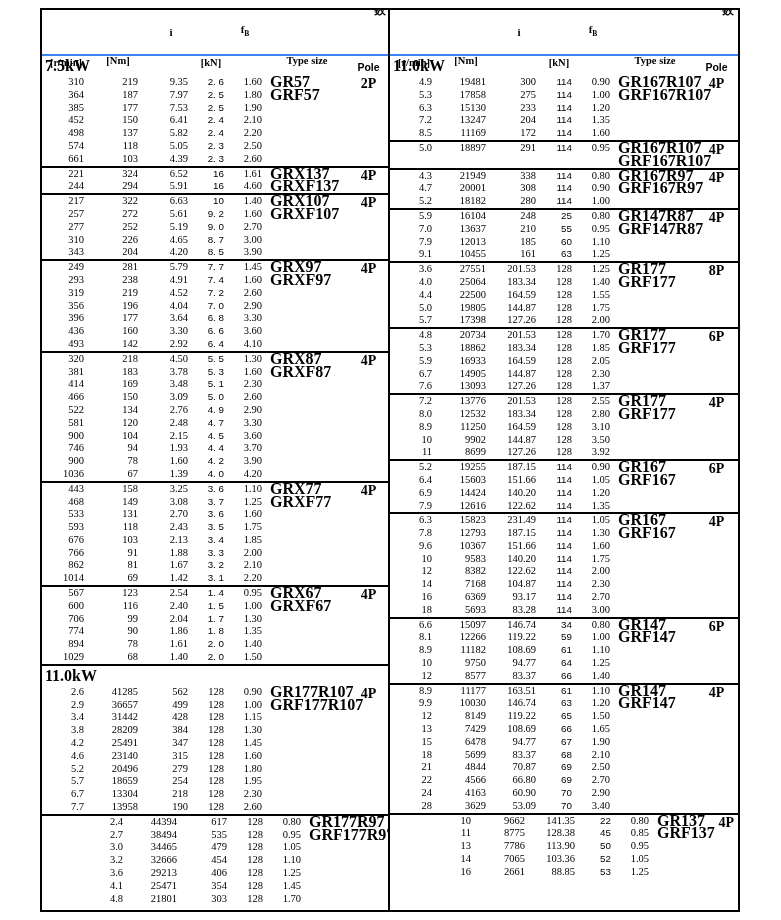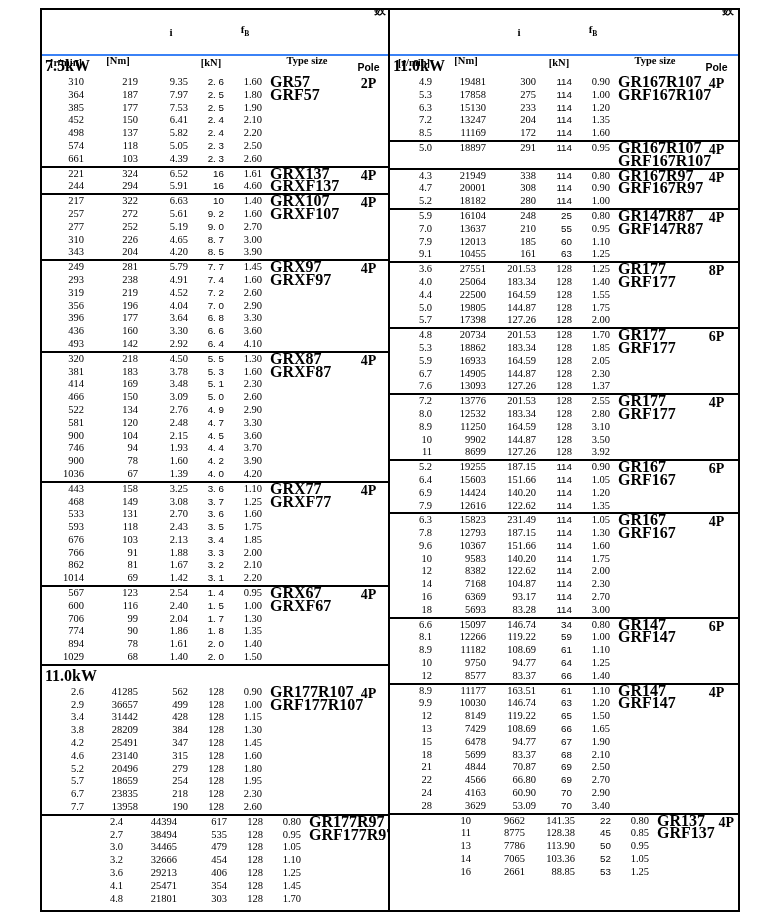--- a/index.html
+++ b/index.html
@@ -191,21 +191,21 @@
         <div class="group">
           <div class="nums">
             <div class="row"><span class="c c0">2.6</span><span class="c c1">41285</span><span class="c c2">562</span><span class="c c3">128</span><span class="c c4">0.90</span></div>
             <div class="row"><span class="c c0">2.9</span><span class="c c1">36657</span><span class="c c2">499</span><span class="c c3">128</span><span class="c c4">1.00</span></div>
             <div class="row"><span class="c c0">3.4</span><span class="c c1">31442</span><span class="c c2">428</span><span class="c c3">128</span><span class="c c4">1.15</span></div>
             <div class="row"><span class="c c0">3.8</span><span class="c c1">28209</span><span class="c c2">384</span><span class="c c3">128</span><span class="c c4">1.30</span></div>
             <div class="row"><span class="c c0">4.2</span><span class="c c1">25491</span><span class="c c2">347</span><span class="c c3">128</span><span class="c c4">1.45</span></div>
             <div class="row"><span class="c c0">4.6</span><span class="c c1">23140</span><span class="c c2">315</span><span class="c c3">128</span><span class="c c4">1.60</span></div>
             <div class="row"><span class="c c0">5.2</span><span class="c c1">20496</span><span class="c c2">279</span><span class="c c3">128</span><span class="c c4">1.80</span></div>
             <div class="row"><span class="c c0">5.7</span><span class="c c1">18659</span><span class="c c2">254</span><span class="c c3">128</span><span class="c c4">1.95</span></div>
-            <div class="row"><span class="c c0">6.7</span><span class="c c1">23835</span><span class="c c2">218</span><span class="c c3">128</span><span class="c c4">2.30</span></div>
+            <div class="row"><span class="c c0">6.7</span><span class="c c1">13304</span><span class="c c2">218</span><span class="c c3">128</span><span class="c c4">2.30</span></div>
             <div class="row"><span class="c c0">7.7</span><span class="c c1">13958</span><span class="c c2">190</span><span class="c c3">128</span><span class="c c4">2.60</span></div>
           </div>
           <div class="typecol">
             <div>GR177R107</div>
             <div>GRF177R107</div>
           </div>
           <div class="polecol">4P</div>
         </div>
         <div class="group noline">
           <div class="nums">

